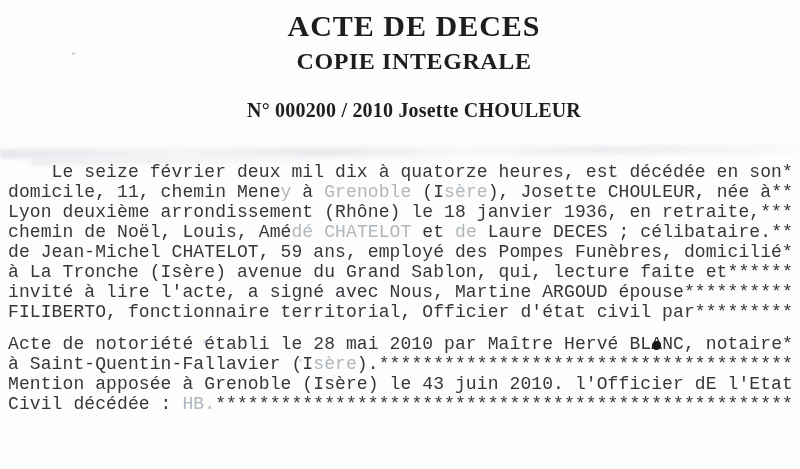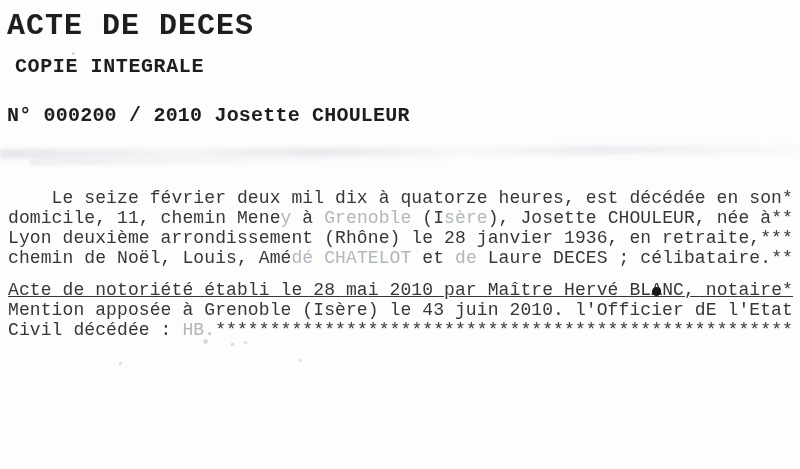--- a/index.html
+++ b/index.html
@@ -8,57 +8,57 @@
     background: #fdfdfc;
     overflow: hidden;
     font-family: "Liberation Sans", sans-serif;
     position: relative;
   }
   .page {
     position: relative;
     width: 800px; height: 469px;
   }
   .header {
-    text-align: left;
-    padding-left: 7px; 
+    text-align: center;
+    padding-left: 28px; 
     color: #1c1e22;
-    font-family: Liberation Mono, monospace;
+    font-family: Liberation Serif, serif;
   }
   .doc-title {
     margin: 8px 0 0 0;
     font-size: 30px;
     line-height: 36px;
     font-weight: 700;
     letter-spacing: 1px;
   }
   .doc-subtitle {
-    margin: 8px;
-    font-size: 20px;
+    margin: 2px;
+    font-size: 24px;
     line-height: 30px;
     font-weight: 700;
     letter-spacing: 0.6px;
   }
   .doc-reference {
     margin: 22px 0 16px 0;
     font-size: 20px;
     line-height: 24px;
     font-weight: 700;
     letter-spacing: 0.2px;
   }
   .body-text {
-    margin-top: 60px;
+    margin-top: 40px;
     padding-left: 8px;
     font-family: "Liberation Mono", monospace;
     font-size: 18px;
     line-height: 20px;
     color: #34383d;
     letter-spacing: 0.1px;
   }
   .line { white-space: pre; height: 20px; }
-  .line.para-gap { margin-top: 12px; text-decoration: underline; }
+  .line.para-gap { margin-top: 12px; }
   .faded { color: #b0b6bd; }
   .blot { position: relative; }
   .blot::after {
     content: "";
     position: absolute;
     left: 0.5px; top: 7px;
     width: 9px; height: 9px;
     background: #17181a;
     border-radius: 50% 45% 50% 48%;
   }
@@ -115,20 +115,25 @@
 
   <div class="header">
     <h1 class="doc-title">ACTE DE DECES</h1>
     <h2 class="doc-subtitle">COPIE INTEGRALE</h2>
     <h3 class="doc-reference">N° 000200 / 2010 Josette CHOULEUR</h3>
   </div>
 
   <div class="body-text">
       <div class="line"><span>    Le seize février deux mil dix à quatorze heures, est décédée en son*</span></div>
       <div class="line"><span>domicile, 11, chemin Mene</span><span class="faded">y</span><span> à </span><span class="faded">Grenoble</span><span> (I</span><span class="faded">sère</span><span>), </span><span>Josette CHOULEUR, née à**</span></div>
-      <div class="line"><span>Lyon deuxième arrondissement (Rhône) le 28 janvier 1936, en retraite,***</span></div>
+      <div class="line"><span>Lyon deuxième arrondissement (Rhône) le 18 janvier 1936, en retraite,***</span></div>
       <div class="line"><span>chemin de Noël, Louis, Amé</span><span class="faded">dé</span><span> </span><span class="faded">CHATELOT</span><span> et </span><span class="faded">de</span><span> Laure DECES ; célibataire.**</span></div>
+      <div class="line"><span>de Jean-Michel CHATELOT, 59 ans, employé des Pompes Funèbres, domicilié*</span></div>
+      <div class="line"><span>à La Tronche (Isère) avenue du Grand Sablon, qui, lecture faite et******</span></div>
+      <div class="line"><span>invité à lire l'acte, a signé avec Nous, Martine ARGOUD épouse**********</span></div>
+      <div class="line"><span>FILIBERTO, fonctionnaire territorial, Officier d'état civil par*********</span></div>
       <div class="line para-gap"><span>Acte de notoriété établi le 28 mai 2010 par Maître Hervé BL</span><span class="blot">A</span><span>NC, notaire*</span></div>
+      <div class="line"><span>à Saint-Quentin-Fallavier (I</span><span class="faded">sère</span><span>).</span><span>**************************************</span></div>
       <div class="line"><span>Mention apposée à Grenoble (Isère) le 43 juin 2010. l'Officier dE l'Etat</span></div>
       <div class="line"><span>Civil décédée : </span><span class="faded">HB.</span><span>*****************************************************</span></div>
     </div>
 
 </div>
 
 </body></html>

